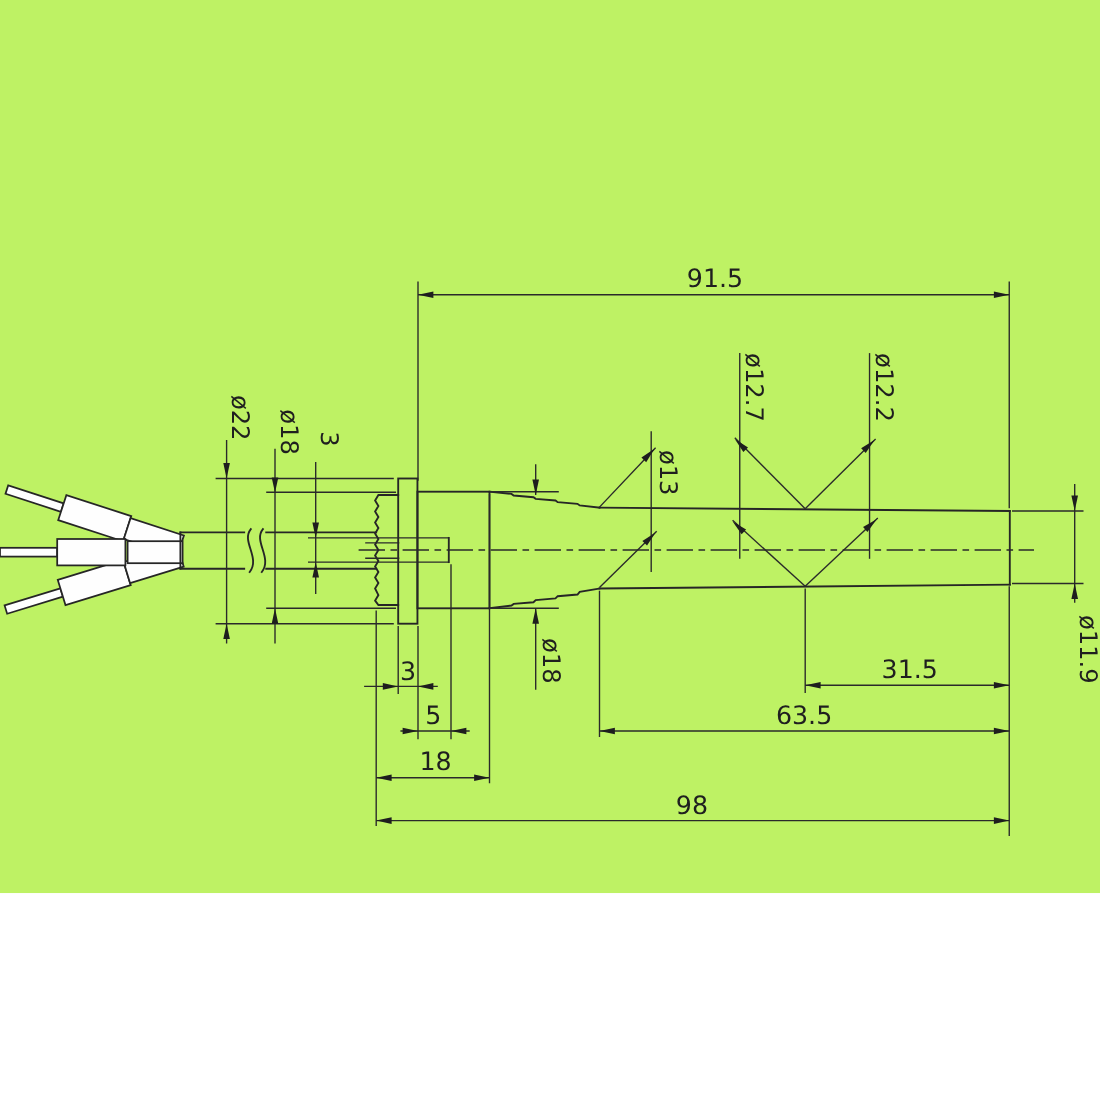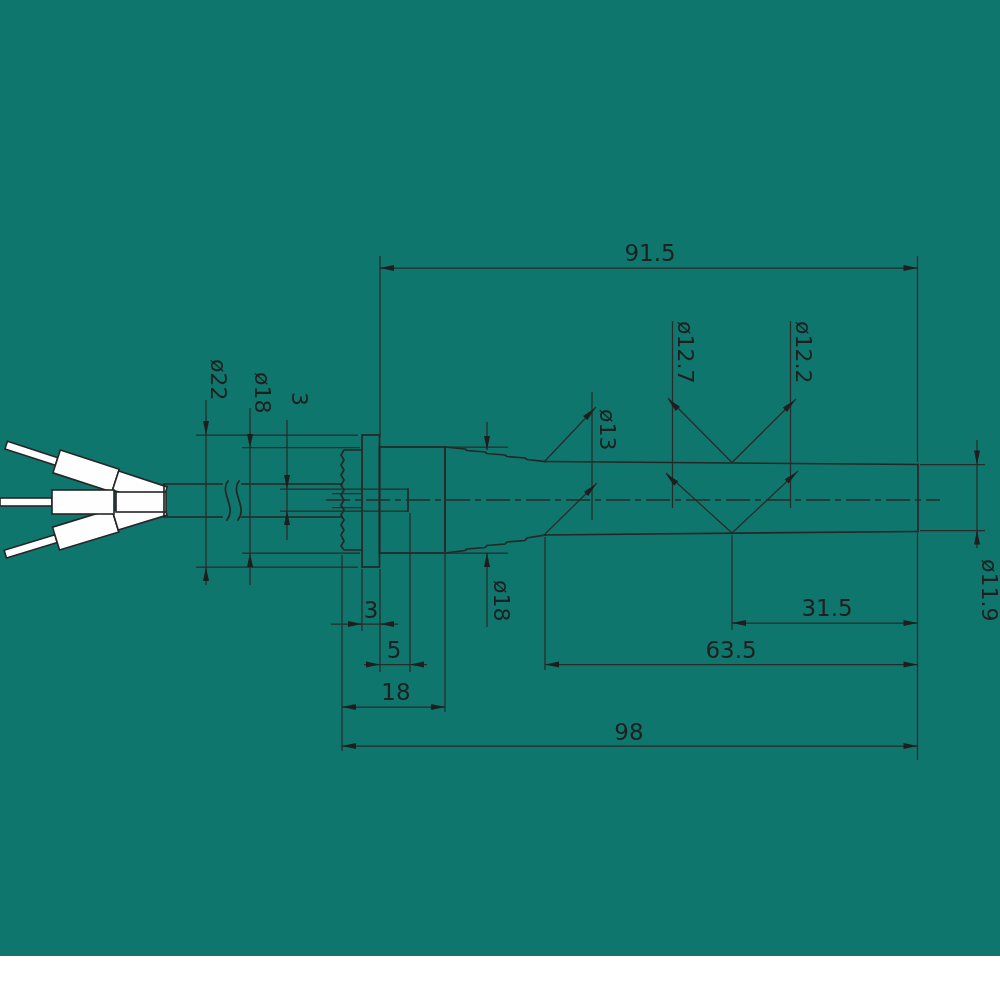--- a/index.html
+++ b/index.html
@@ -1,16 +1,16 @@
 <!DOCTYPE html>
 <html><head>
 <meta charset="utf-8">
 <style>
   html,body{margin:0;padding:0;background:#ffffff;}
-  .page{width:1000px;height:956px;background:#0f766e;position:relative;overflow:hidden;}
+  .page{width:1000px;height:812px;background:#bef264;position:relative;overflow:hidden;}
   svg{position:absolute;left:0;top:0;}
   .part{stroke:#262626;stroke-width:1.7;fill:none;stroke-linecap:square;stroke-linejoin:miter;}
   .partfill{stroke:#262626;stroke-width:1.6;fill:#fefefe;}
   .dim{stroke:#2a2a2a;stroke-width:1.25;fill:none;stroke-linecap:butt;}
   .cl{stroke:#2a2a2a;stroke-width:1.3;fill:none;stroke-dasharray:24 5 6 5;}
   .ah{fill:#1e1e1e;stroke:none;}
   text{font-family:"DejaVu Sans","Liberation Sans",sans-serif;fill:#1f1f1f;}
   .dt{font-size:23px;}
   .rt{font-size:22px;}
 </style>

